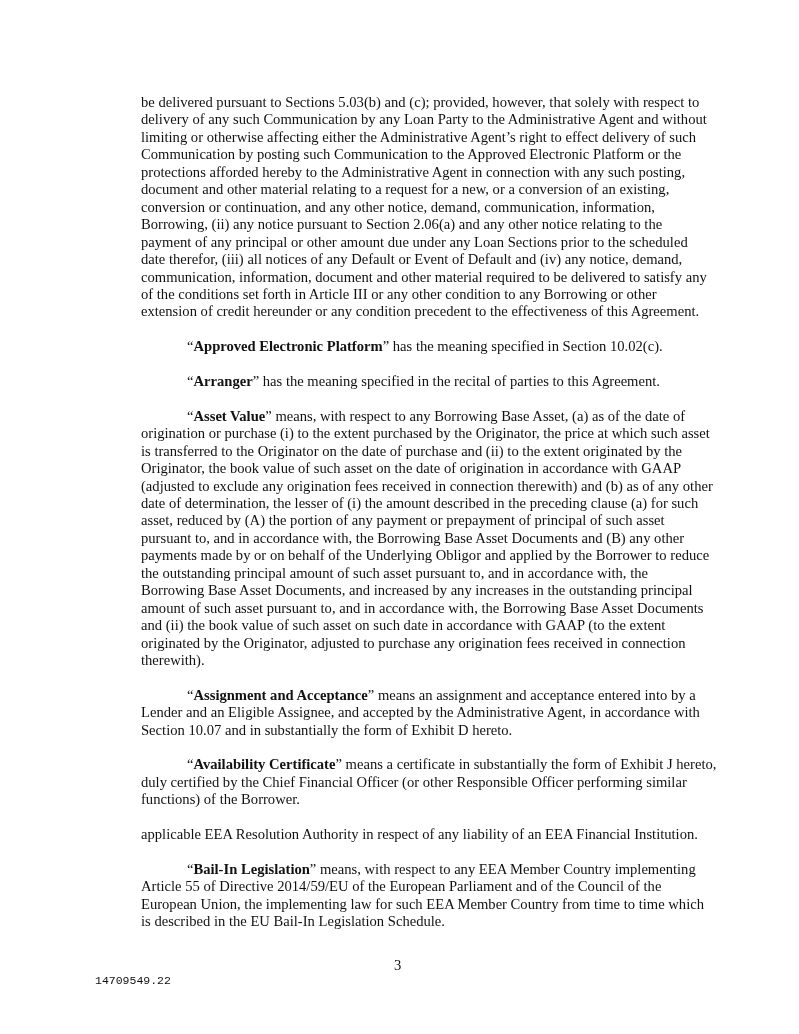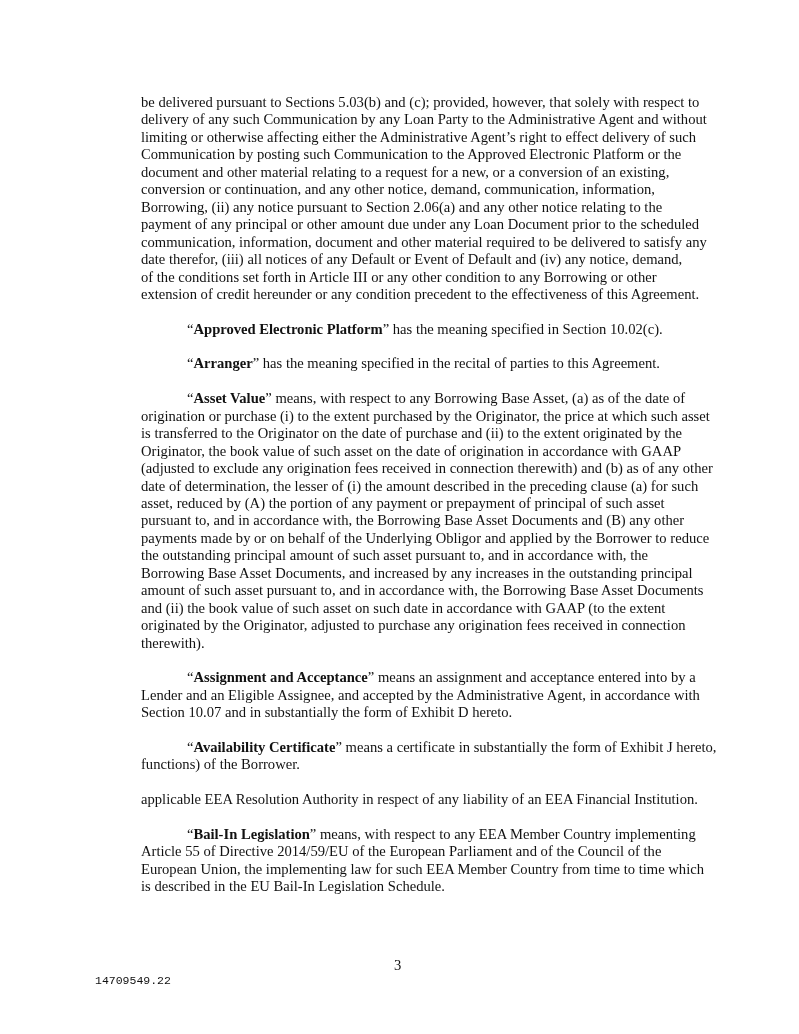--- a/index.html
+++ b/index.html
@@ -25,26 +25,27 @@
 </head>
 <body>
 
 <div class="page">
   <div class="body-text">
     <div class="para" id="continuation">
         <span class="line">be delivered pursuant to Sections 5.03(b) and (c); provided, however, that solely with respect to</span>
         <span class="line">delivery of any such Communication by any Loan Party to the Administrative Agent and without</span>
         <span class="line">limiting or otherwise affecting either the Administrative Agent’s right to effect delivery of such</span>
         <span class="line">Communication by posting such Communication to the Approved Electronic Platform or the</span>
+        <span class="line">protections afforded hereby to the Administrative Agent in connection with any such posting,</span>
         <span class="line">document and other material relating to a request for a new, or a conversion of an existing,</span>
         <span class="line">conversion or continuation, and any other notice, demand, communication, information,</span>
         <span class="line">Borrowing, (ii) any notice pursuant to Section 2.06(a) and any other notice relating to the</span>
-        <span class="line">payment of any principal or other amount due under any Loan Document prior to the scheduled</span>
+        <span class="line">payment of any principal or other amount due under any Loan Sections prior to the scheduled</span>
+        <span class="line">date therefor, (iii) all notices of any Default or Event of Default and (iv) any notice, demand,</span>
         <span class="line">communication, information, document and other material required to be delivered to satisfy any</span>
-        <span class="line">date therefor, (iii) all notices of any Default or Event of Default and (iv) any notice, demand,</span>
         <span class="line">of the conditions set forth in Article III or any other condition to any Borrowing or other</span>
         <span class="line">extension of credit hereunder or any condition precedent to the effectiveness of this Agreement.</span>
       </div>
     <div id="definitions">
         <div class="para">
           <span class="line indent">“<b>Approved Electronic Platform</b>”<span> has the meaning specified in Section 10.02(c).</span></span>
         </div>
         <div class="para">
           <span class="line indent">“<b>Arranger</b>”<span> has the meaning specified in the recital of parties to this Agreement.</span></span>
         </div>
@@ -65,20 +66,21 @@
           <span class="line">originated by the Originator, adjusted to purchase any origination fees received in connection</span>
           <span class="line">therewith).</span>
         </div>
         <div class="para">
           <span class="line indent">“<b>Assignment and Acceptance</b>”<span> means an assignment and acceptance entered into by a</span></span>
           <span class="line">Lender and an Eligible Assignee, and accepted by the Administrative Agent, in accordance with</span>
           <span class="line">Section 10.07 and in substantially the form of Exhibit D hereto.</span>
         </div>
         <div class="para">
           <span class="line indent">“<b>Availability Certificate</b>”<span> means a certificate in substantially the form of Exhibit J hereto,</span></span>
+          <span class="line">duly certified by the Chief Financial Officer (or other Responsible Officer performing similar</span>
           <span class="line">functions) of the Borrower.</span>
         </div>
         <div class="para">
           <span class="line">applicable EEA Resolution Authority in respect of any liability of an EEA Financial Institution.</span>
         </div>
         <div class="para">
           <span class="line indent">“<b>Bail-In Legislation</b>”<span> means, with respect to any EEA Member Country implementing</span></span>
           <span class="line">Article 55 of Directive 2014/59/EU of the European Parliament and of the Council of the</span>
           <span class="line">European Union, the implementing law for such EEA Member Country from time to time which</span>
           <span class="line">is described in the EU Bail-In Legislation Schedule.</span>

